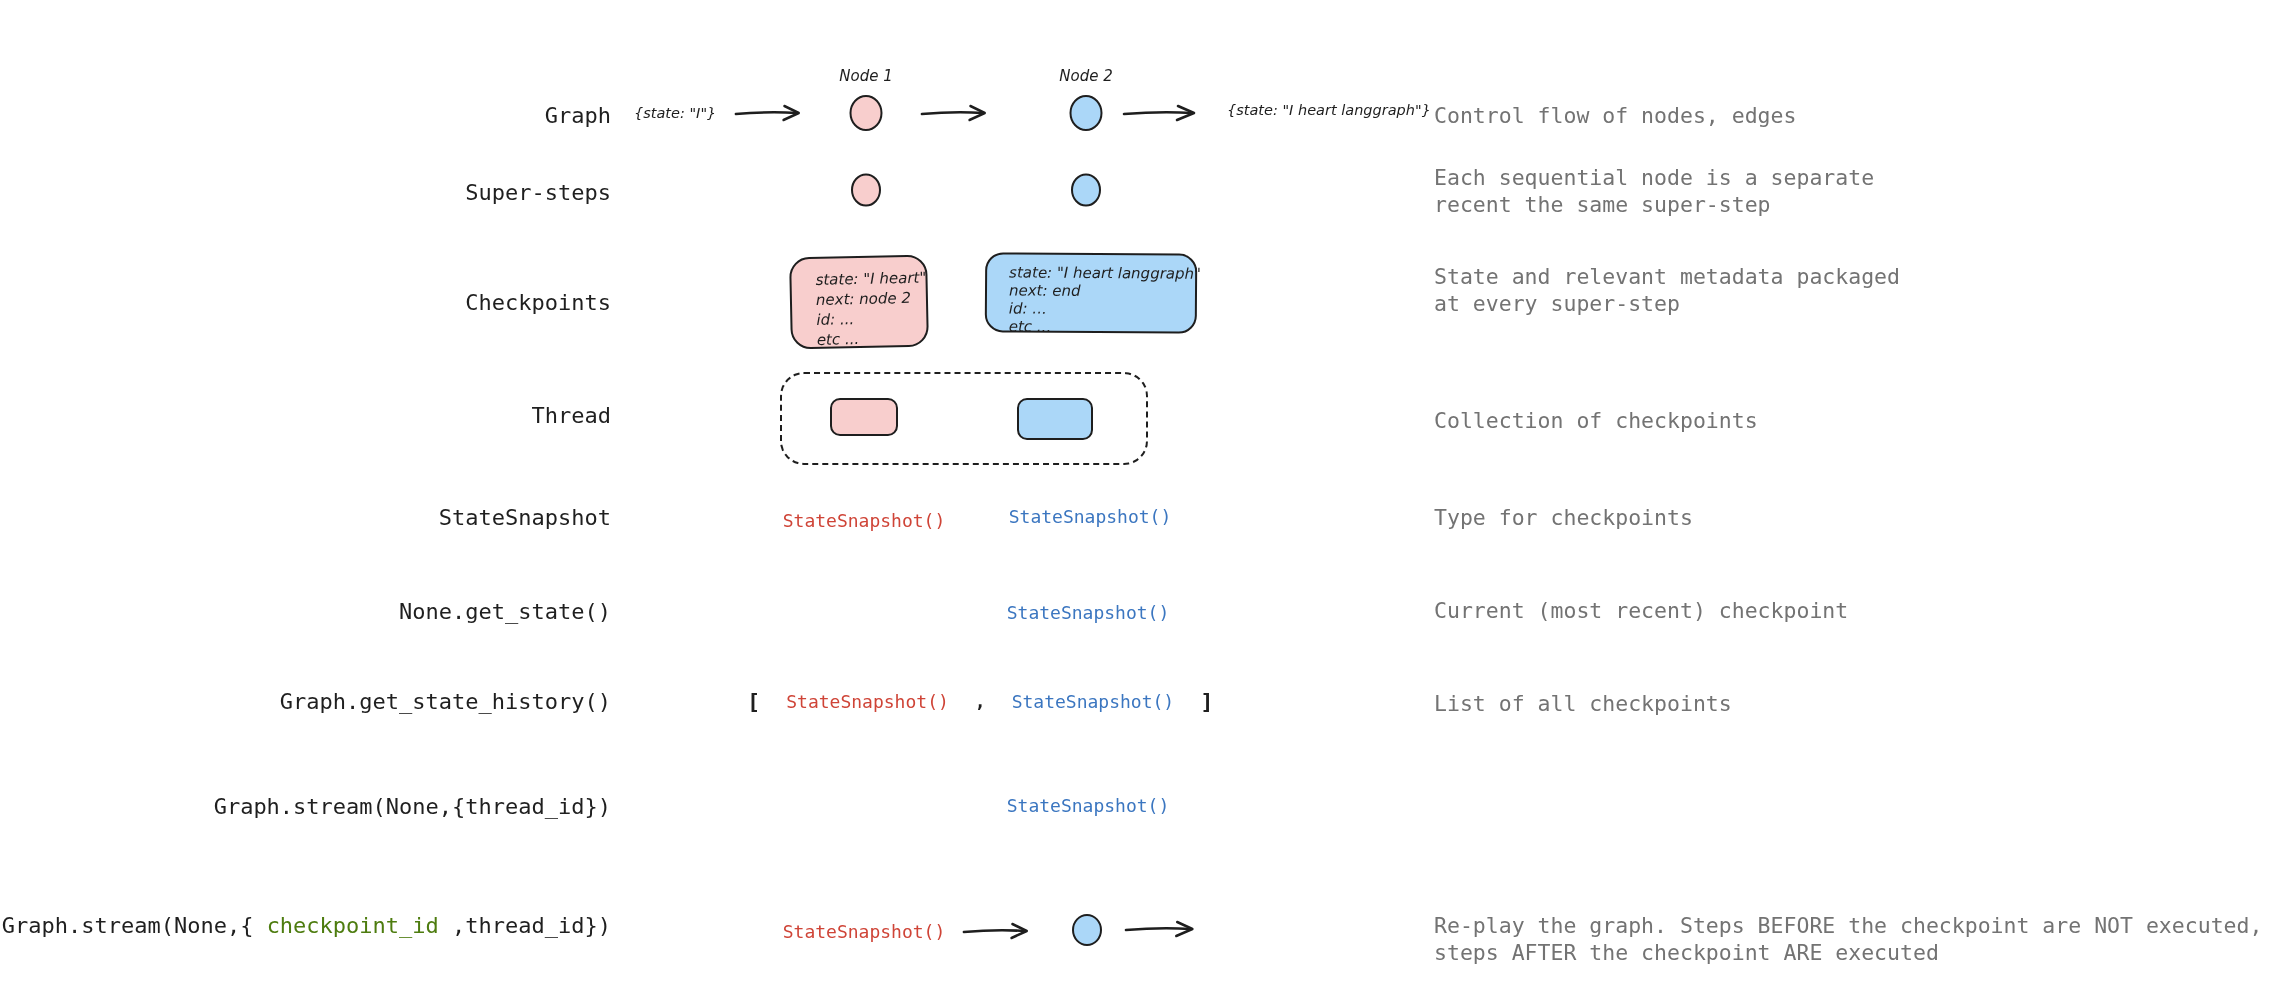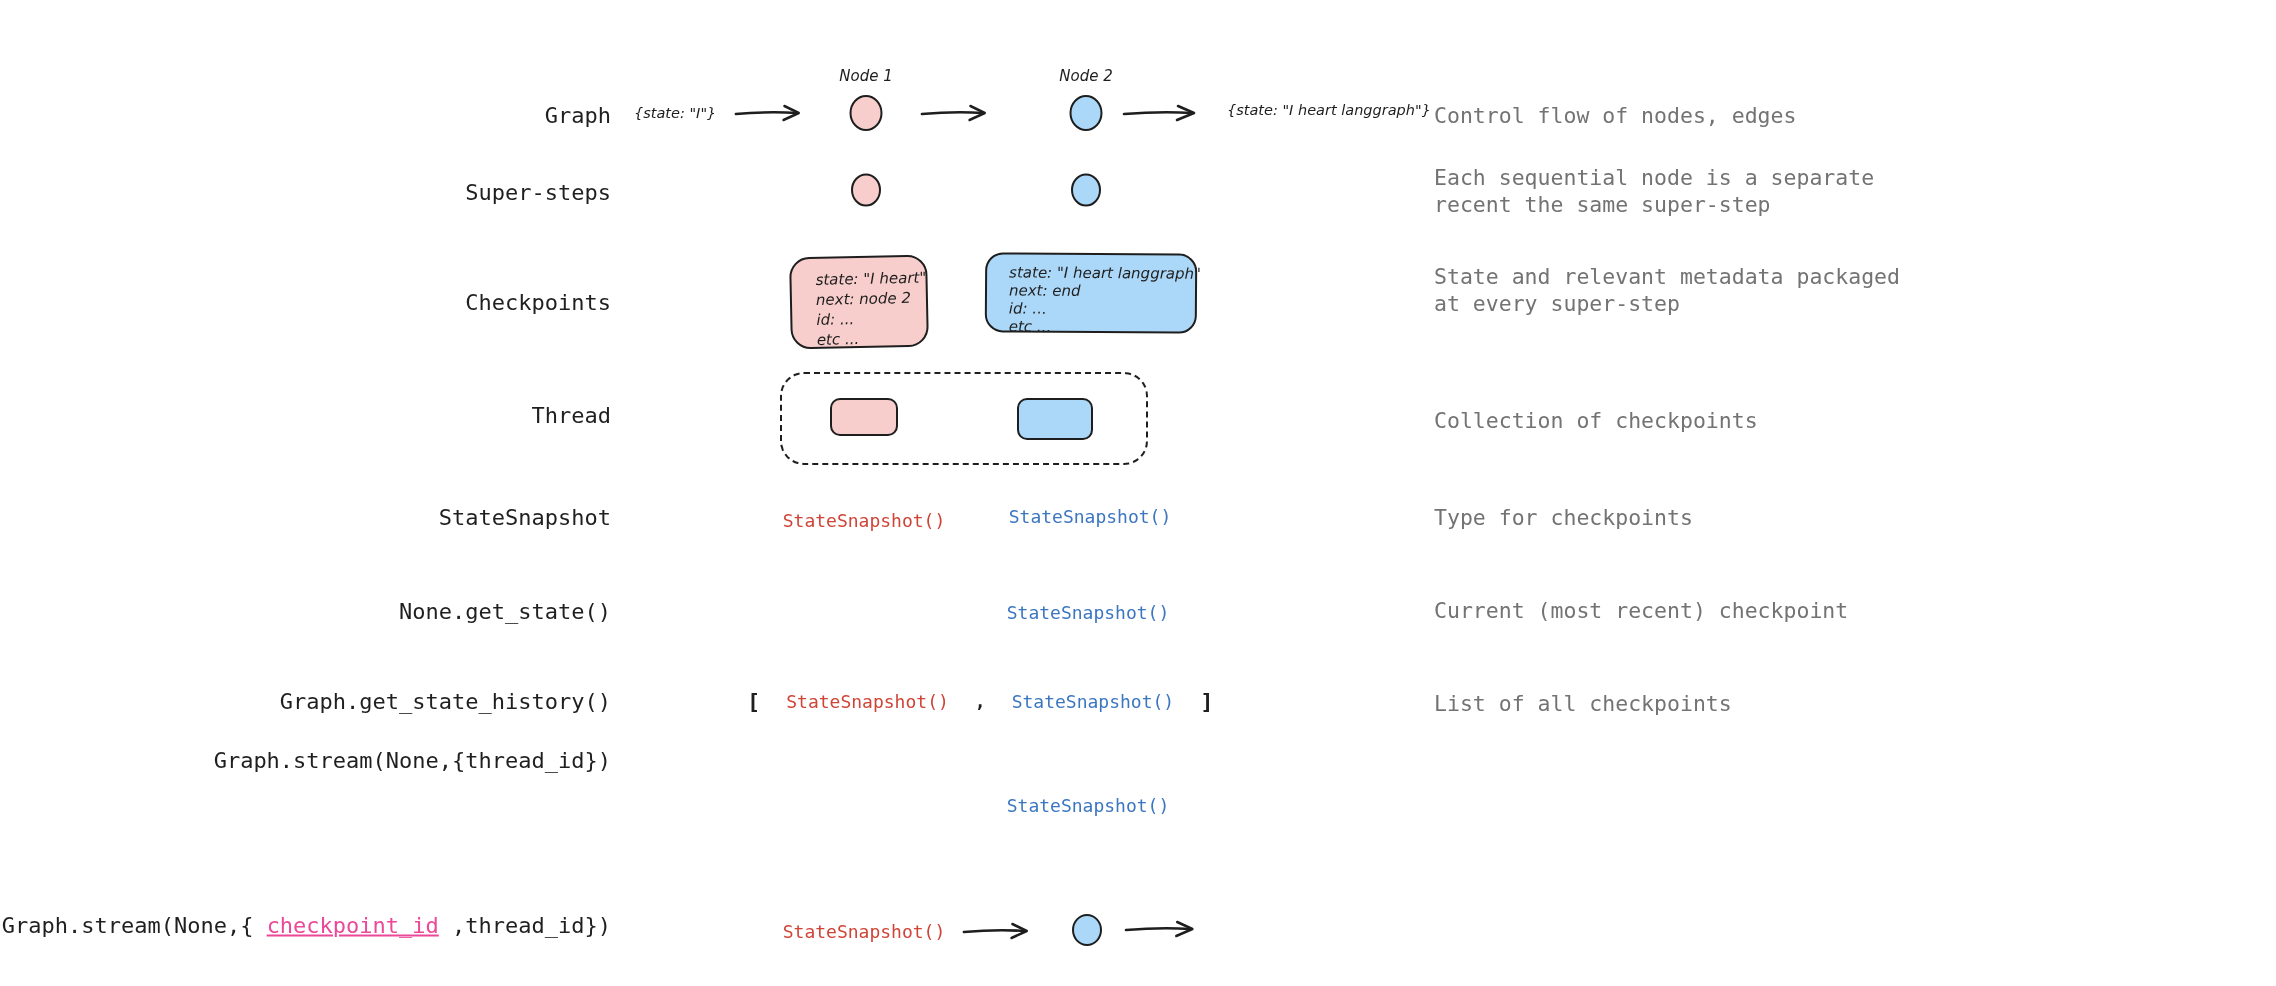--- a/index.html
+++ b/index.html
@@ -14,55 +14,59 @@
   .center{transform:translate(-50%,-50%);}
   .vcenter{transform:translateY(-50%);}
   .node{position:absolute;border:2.5px solid #1e1e1e;border-radius:50%;box-sizing:border-box;}
   .pink-fill{background:#f8cecd;}
   .blue-fill{background:#abd7f8;}
   .chk-box{position:absolute;border:2.5px solid #1e1e1e;box-sizing:border-box;}
   .code{position:absolute;font-size:18px;font-weight:normal;white-space:nowrap;
         font-family:"DejaVu Sans Mono",monospace;}
   .code-red{color:#cf4437;}
   .code-blue{color:#3b76c0;}
-  .red-inline{color:#ec4899;text-decoration:underline;}
+  .red-inline{color:#4d7c0f;}
   .arrow{position:absolute;height:20px;transform:translateY(-50%);}
   .arrow path{stroke:#1e1e1e;stroke-width:2.6;fill:none;stroke-linecap:round;stroke-linejoin:round;}
   .list-row{position:absolute;display:flex;align-items:center;gap:26px;white-space:nowrap;}
   .bracket{font-size:22px;font-weight:bold;color:#1f1f1f;font-family:"DejaVu Sans Mono",monospace;}
   .box-line{display:block;}
 </style>
 </head>
 <body>
 
 <div class="canvas">
 
   <div class="lbl" style="top:115px">Graph</div>
   <div class="lbl" style="top:192px">Super-steps</div>
   <div class="lbl" style="top:302px">Checkpoints</div>
   <div class="lbl" style="top:415px">Thread</div>
   <div class="lbl" style="top:517px">StateSnapshot</div>
   <div class="lbl" style="top:611px">None.get_state()</div>
   <div class="lbl" style="top:701px">Graph.get_state_history()</div>
-  <div class="lbl" style="top:760px">Graph.stream(None,{thread_id})</div>
+  <div class="lbl" style="top:806px">Graph.stream(None,{thread_id})</div>
   <div class="lbl" style="top:925px"><span>Graph.stream(None,{ </span><span class="red-inline">checkpoint_id</span><span> ,thread_id})</span></div>
 
   <div class="desc" style="top:115px">Control flow of nodes, edges</div>
   <div class="desc" style="top:191px">
     <span class="box-line">Each sequential node is a separate</span>
     <span class="box-line">recent the same super-step</span>
   </div>
   <div class="desc" style="top:290px">
     <span class="box-line">State and relevant metadata packaged</span>
     <span class="box-line">at every super-step</span>
   </div>
   <div class="desc" style="top:420px">Collection of checkpoints</div>
   <div class="desc" style="top:517px">Type for checkpoints</div>
   <div class="desc" style="top:610px">Current (most recent) checkpoint</div>
   <div class="desc" style="top:703px">List of all checkpoints</div>
+  <div class="desc" style="top:939px">
+    <span class="box-line">Re-play the graph. Steps BEFORE the checkpoint are NOT executed,</span>
+    <span class="box-line">steps AFTER the checkpoint ARE executed</span>
+  </div>
 
   <div class="hand vcenter" style="left:634px;top:113px;font-size:14.5px">{state: "I"}</div>
   <svg class="arrow" style="left:734px;top:113px;width:72px" viewBox="0 0 80 20" preserveAspectRatio="none">
     <path d="M2 11 C 28 9, 52 9, 70 10"></path>
       <path d="M56 3 L 72 10 L 55 17"></path>
   </svg>
   <div class="hand center" style="left:866px;top:76px;font-size:15px">Node 1</div>
   <div class="node pink-fill center" style="left:866px;top:113px;width:33px;height:36px"></div>
   <svg class="arrow" style="left:920px;top:113px;width:72px" viewBox="0 0 80 20" preserveAspectRatio="none">
     <path d="M2 11 C 28 9, 52 9, 70 10"></path>

